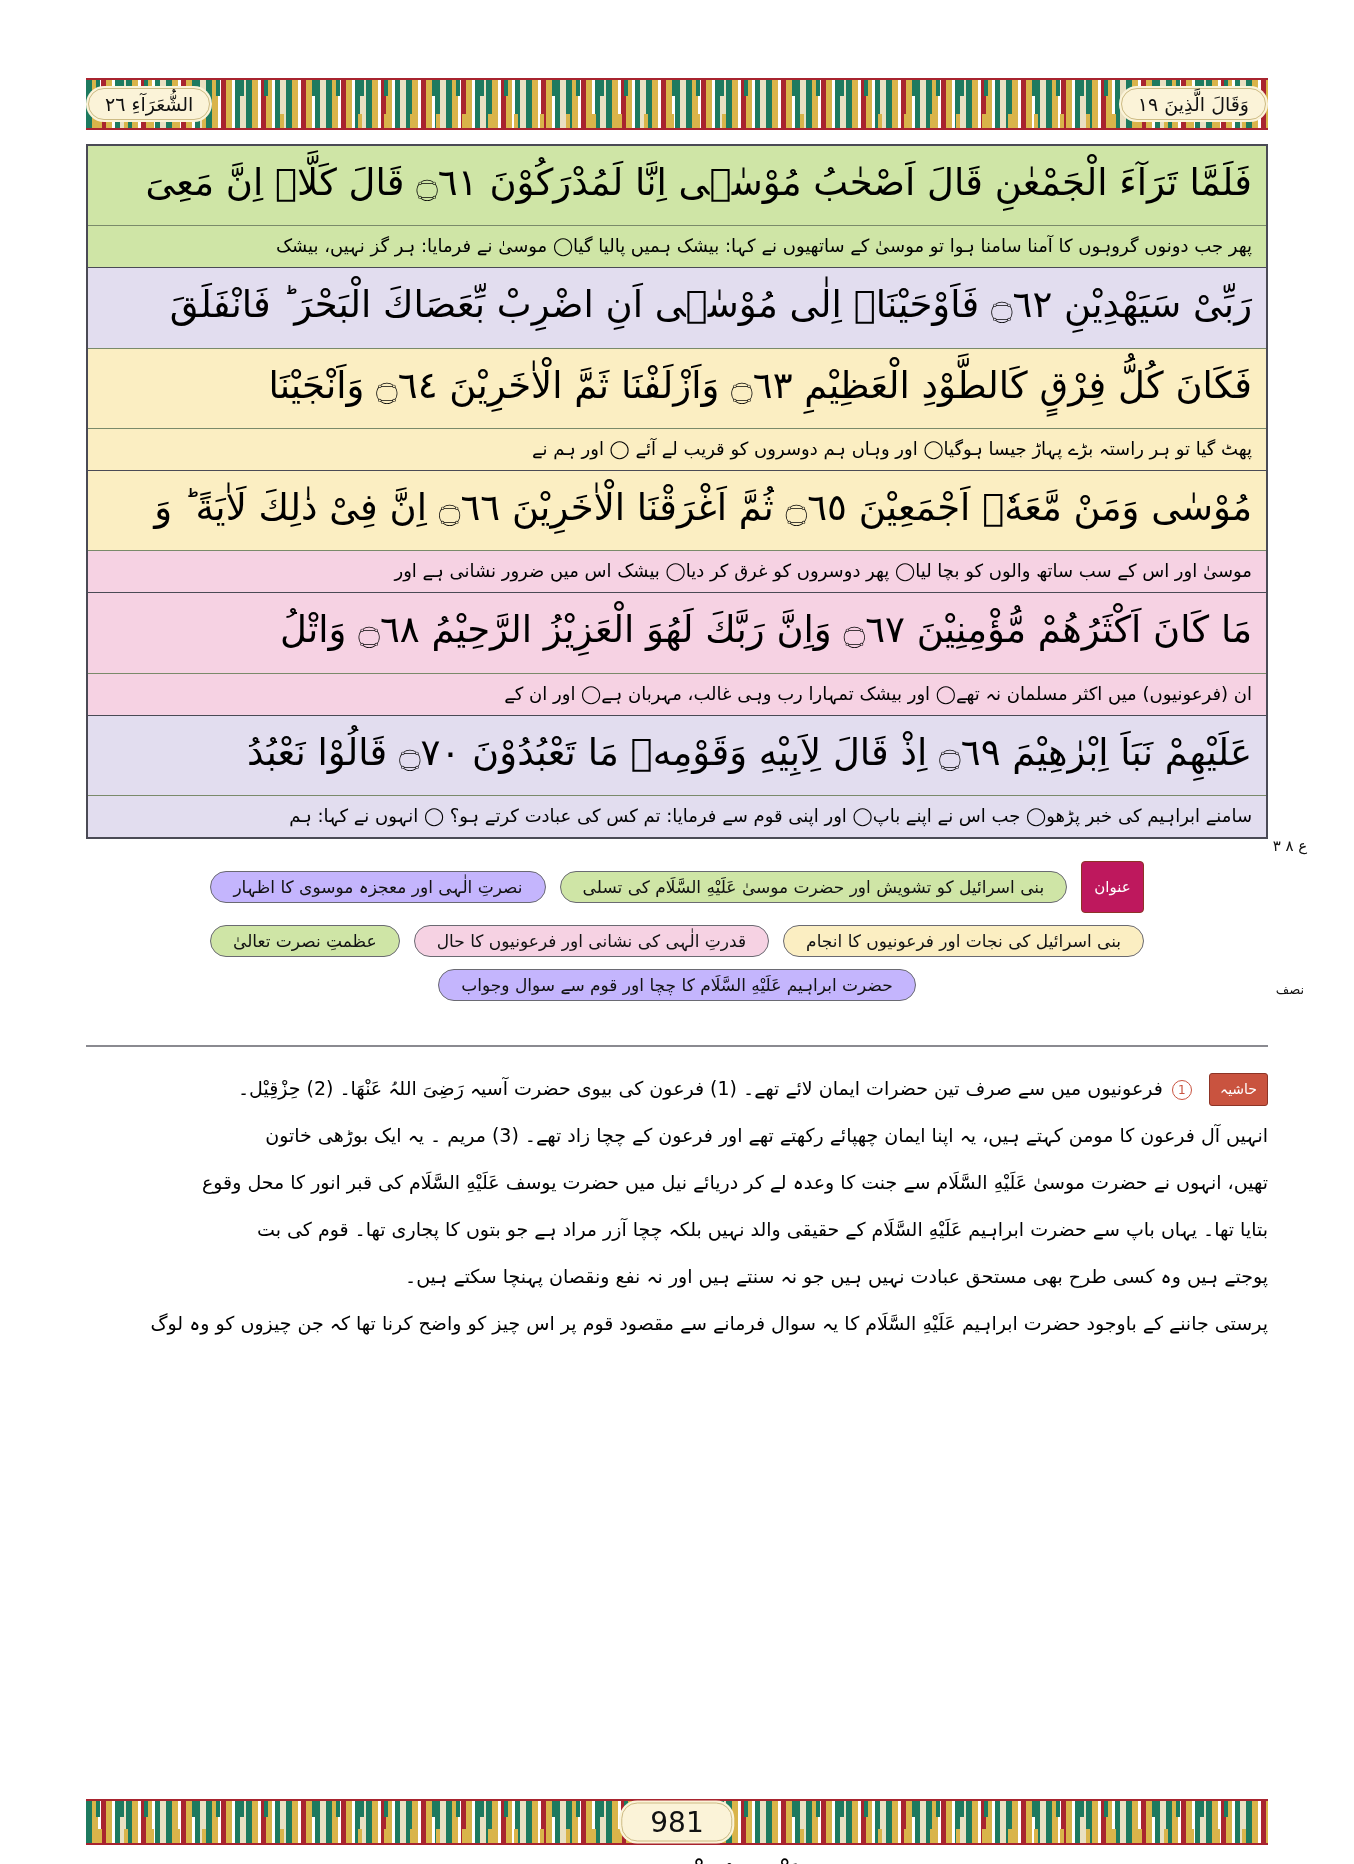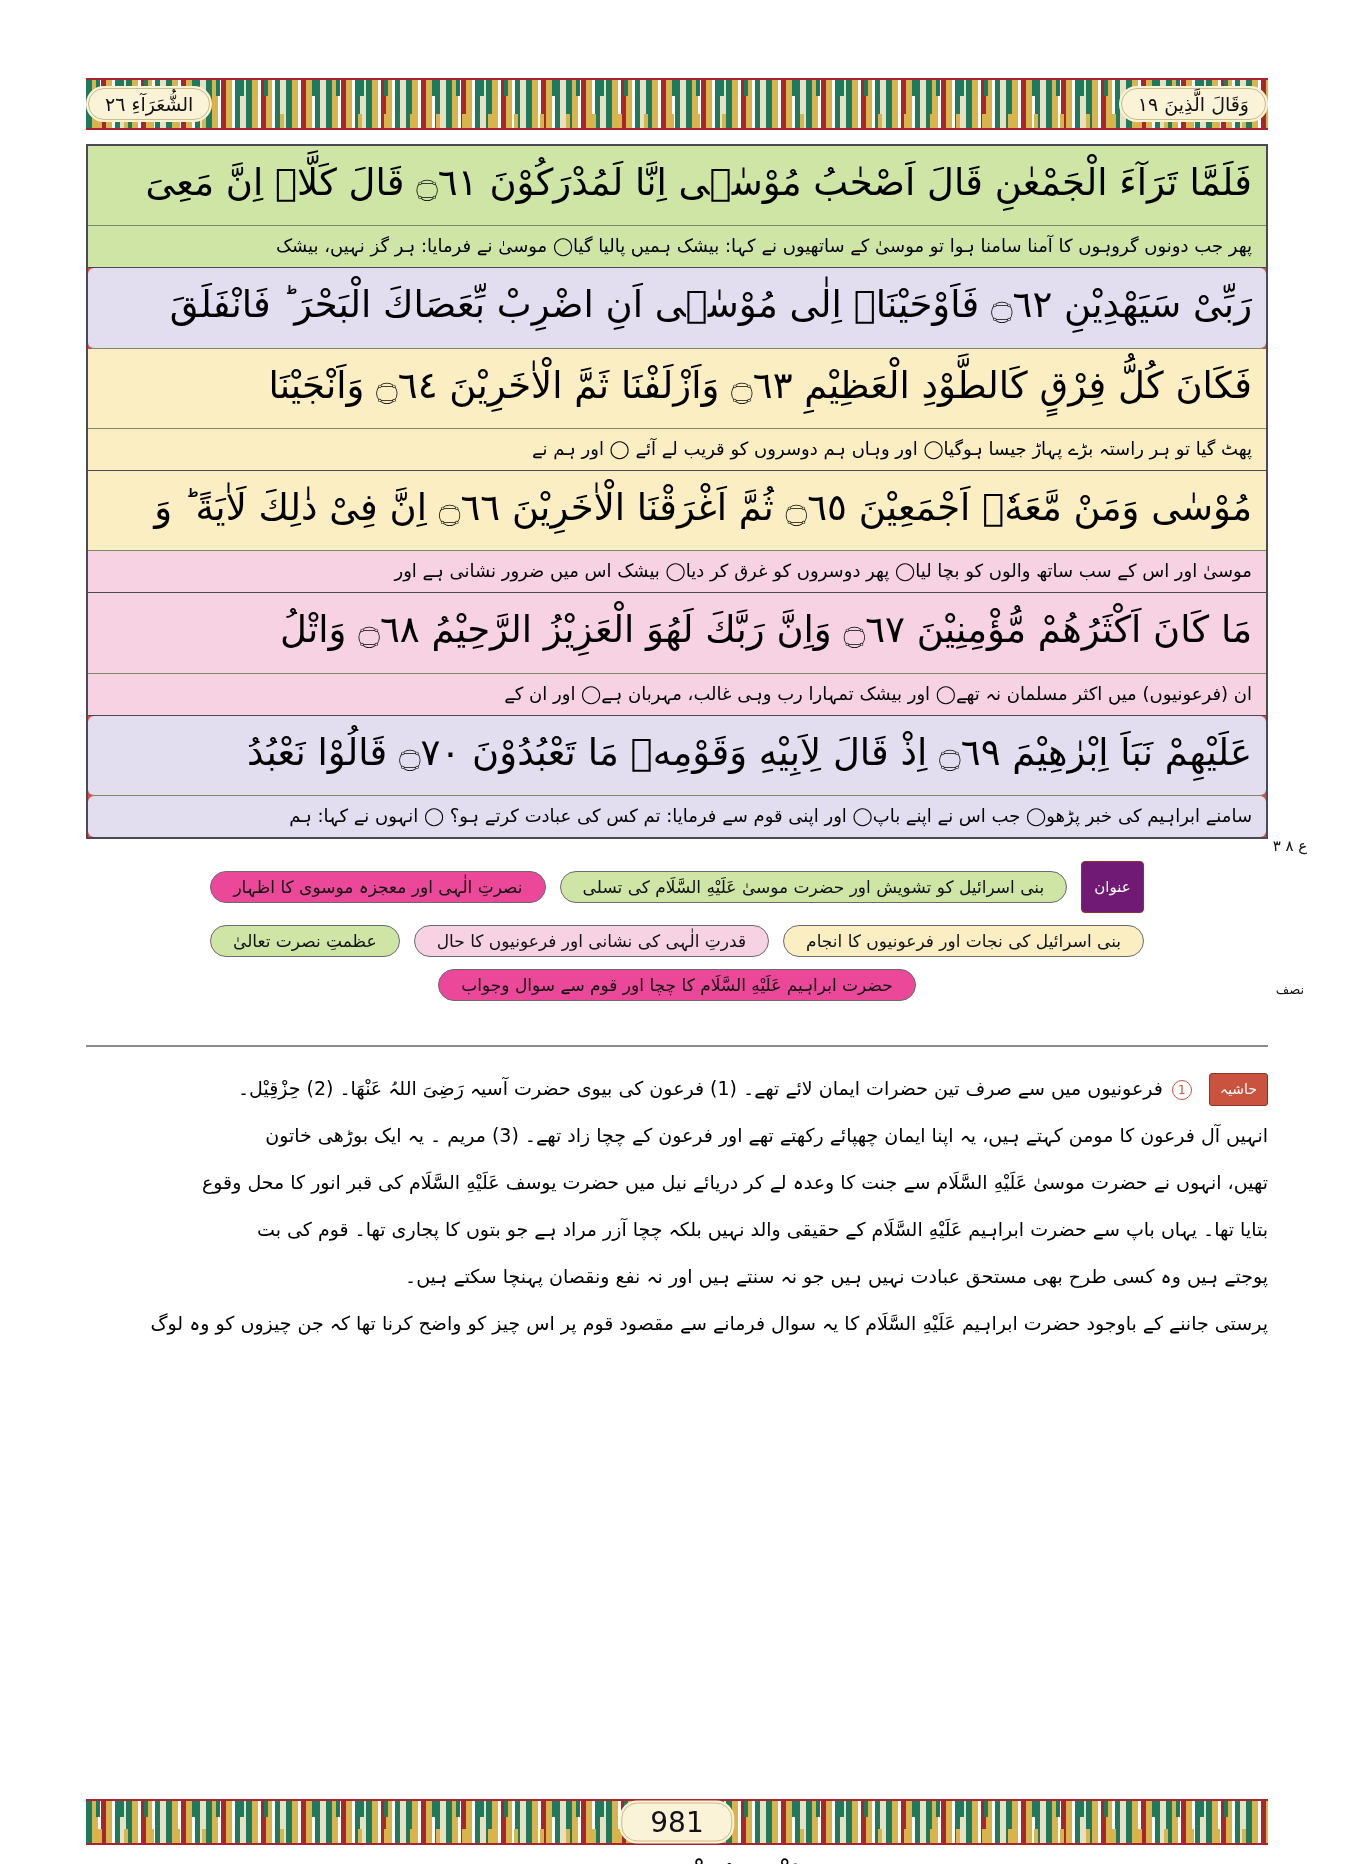--- a/index.html
+++ b/index.html
@@ -87,21 +87,21 @@
     color:#000;
     padding:6px 14px 8px 14px;
     border-bottom:1px solid #4a4a55;
     white-space:nowrap;
     overflow:hidden;
     text-align:justify;
   }
   .urdu-row > span { display:inline-block; width:100%; }
 
   .bg-green  { background:#cfe5a6; }
-  .bg-lilac  { background:#e2ddef;border-radius:6px; }
+  .bg-lilac  { background:#e2ddef; }
   .bg-cream  { background:#fbeec2; }
   .bg-pink   { background:#f6d2e3; }
 
   
   .side-marker {
     position:absolute;
     right:46px;
     direction:rtl;
     font-size:15px;
     color:#111;
@@ -125,25 +125,25 @@
   .pill {
     border:1px solid #6a6a72;
     border-radius:22px;
     padding:5px 22px;
     font-size:17px;
     direction:rtl;
     white-space:nowrap;
     color:#111;
   }
   .pill.green { background:#cfe5a6; }
-  .pill.lilac { background:#ec4899; }
+  .pill.lilac { background:#c4b5fd; }
   .pill.pink  { background:#f6d2e3; }
   .pill.cream { background:#fbeec2; }
   .tag-label {
-    background:#701a75;
+    background:#be185d;
     color:#fff;
     border:1px solid #8d3426;
     border-radius:4px;
     padding:16px 12px;
     font-size:15px;
     direction:rtl;
     white-space:nowrap;
   }
 
   

